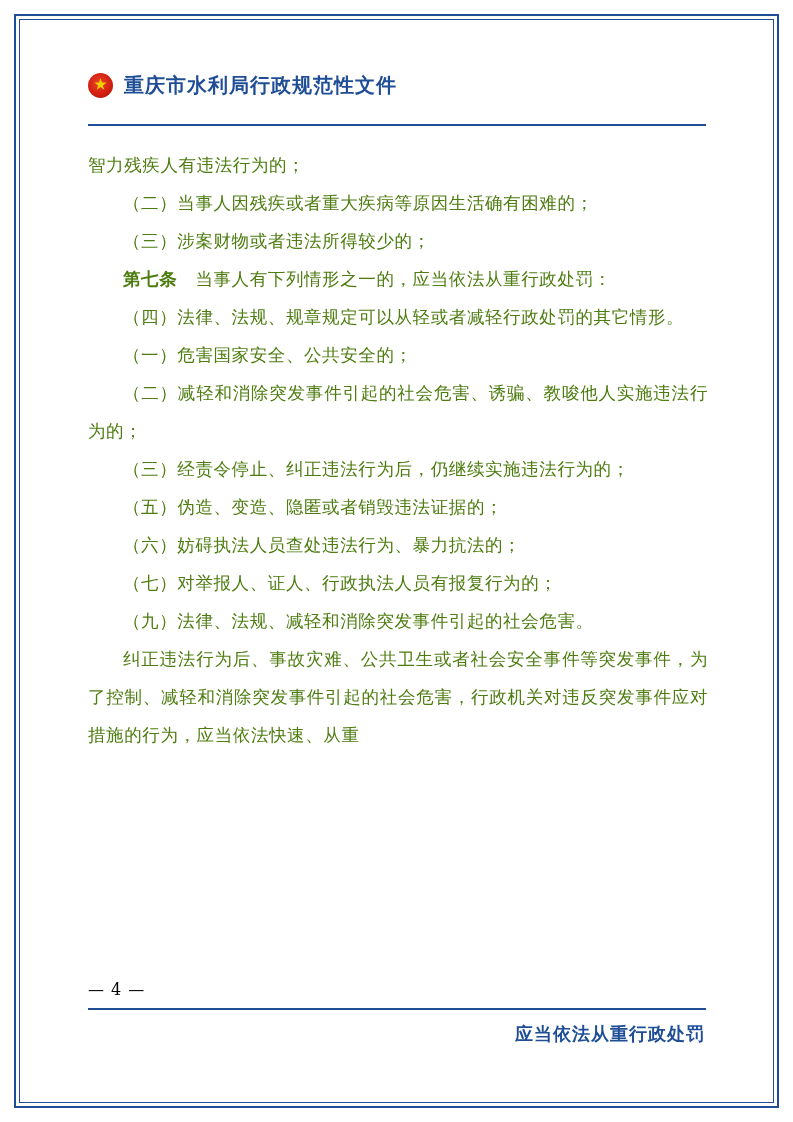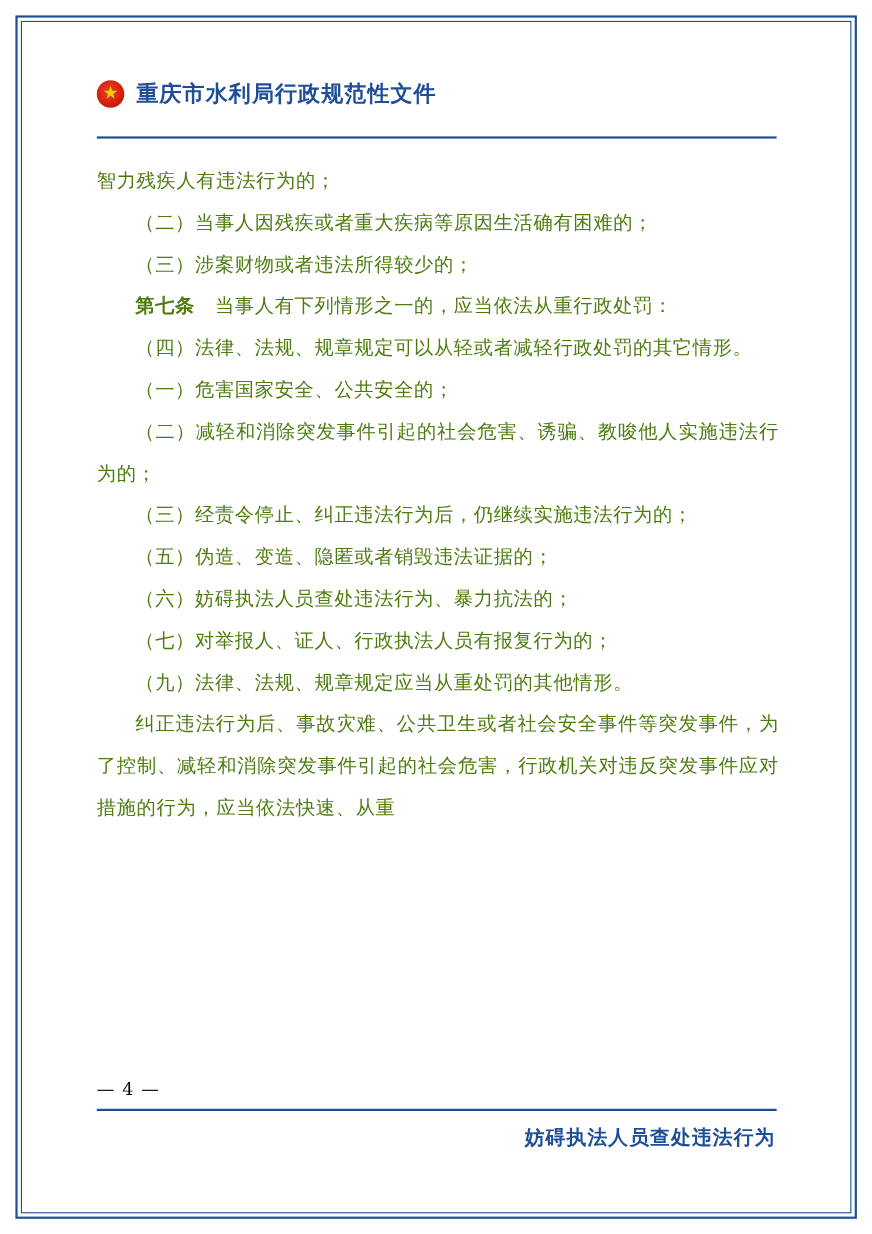--- a/index.html
+++ b/index.html
@@ -162,21 +162,21 @@
     <p class="indent">（二）当事人因残疾或者重大疾病等原因生活确有困难的；</p>
     <p class="indent">（三）涉案财物或者违法所得较少的；</p>
     <p class="indent"><span class="bold-lead">第七条</span><span>　当事人有下列情形之一的，应当依法从重行政处罚：</span></p>
     <p class="indent">（四）法律、法规、规章规定可以从轻或者减轻行政处罚的其它情形。</p>
     <p class="indent">（一）危害国家安全、公共安全的；</p>
     <p class="indent">（二）减轻和消除突发事件引起的社会危害、诱骗、教唆他人实施违法行为的；</p>
     <p class="indent">（三）经责令停止、纠正违法行为后，仍继续实施违法行为的；</p>
     <p class="indent">（五）伪造、变造、隐匿或者销毁违法证据的；</p>
     <p class="indent">（六）妨碍执法人员查处违法行为、暴力抗法的；</p>
     <p class="indent">（七）对举报人、证人、行政执法人员有报复行为的；</p>
-    <p class="indent">（九）法律、法规、规章规定应当从重处罚的其他情形。</p>
+    <p class="indent">（九）法律、法规、减轻和消除突发事件引起的社会危害。</p>
     <p class="indent">纠正违法行为后、事故灾难、公共卫生或者社会安全事件等突发事件，为了控制、减轻和消除突发事件引起的社会危害，行政机关对违反突发事件应对措施的行为，应当依法快速、从重</p>
   </div>
 
   <div class="page-number">— 4 —</div>
   <div class="footer-rule"></div>
-  <div class="footer-org">妨碍执法人员查处违法行为</div>
+  <div class="footer-org">应当依法从重行政处罚</div>
 
 </div>
 
 </body></html>

